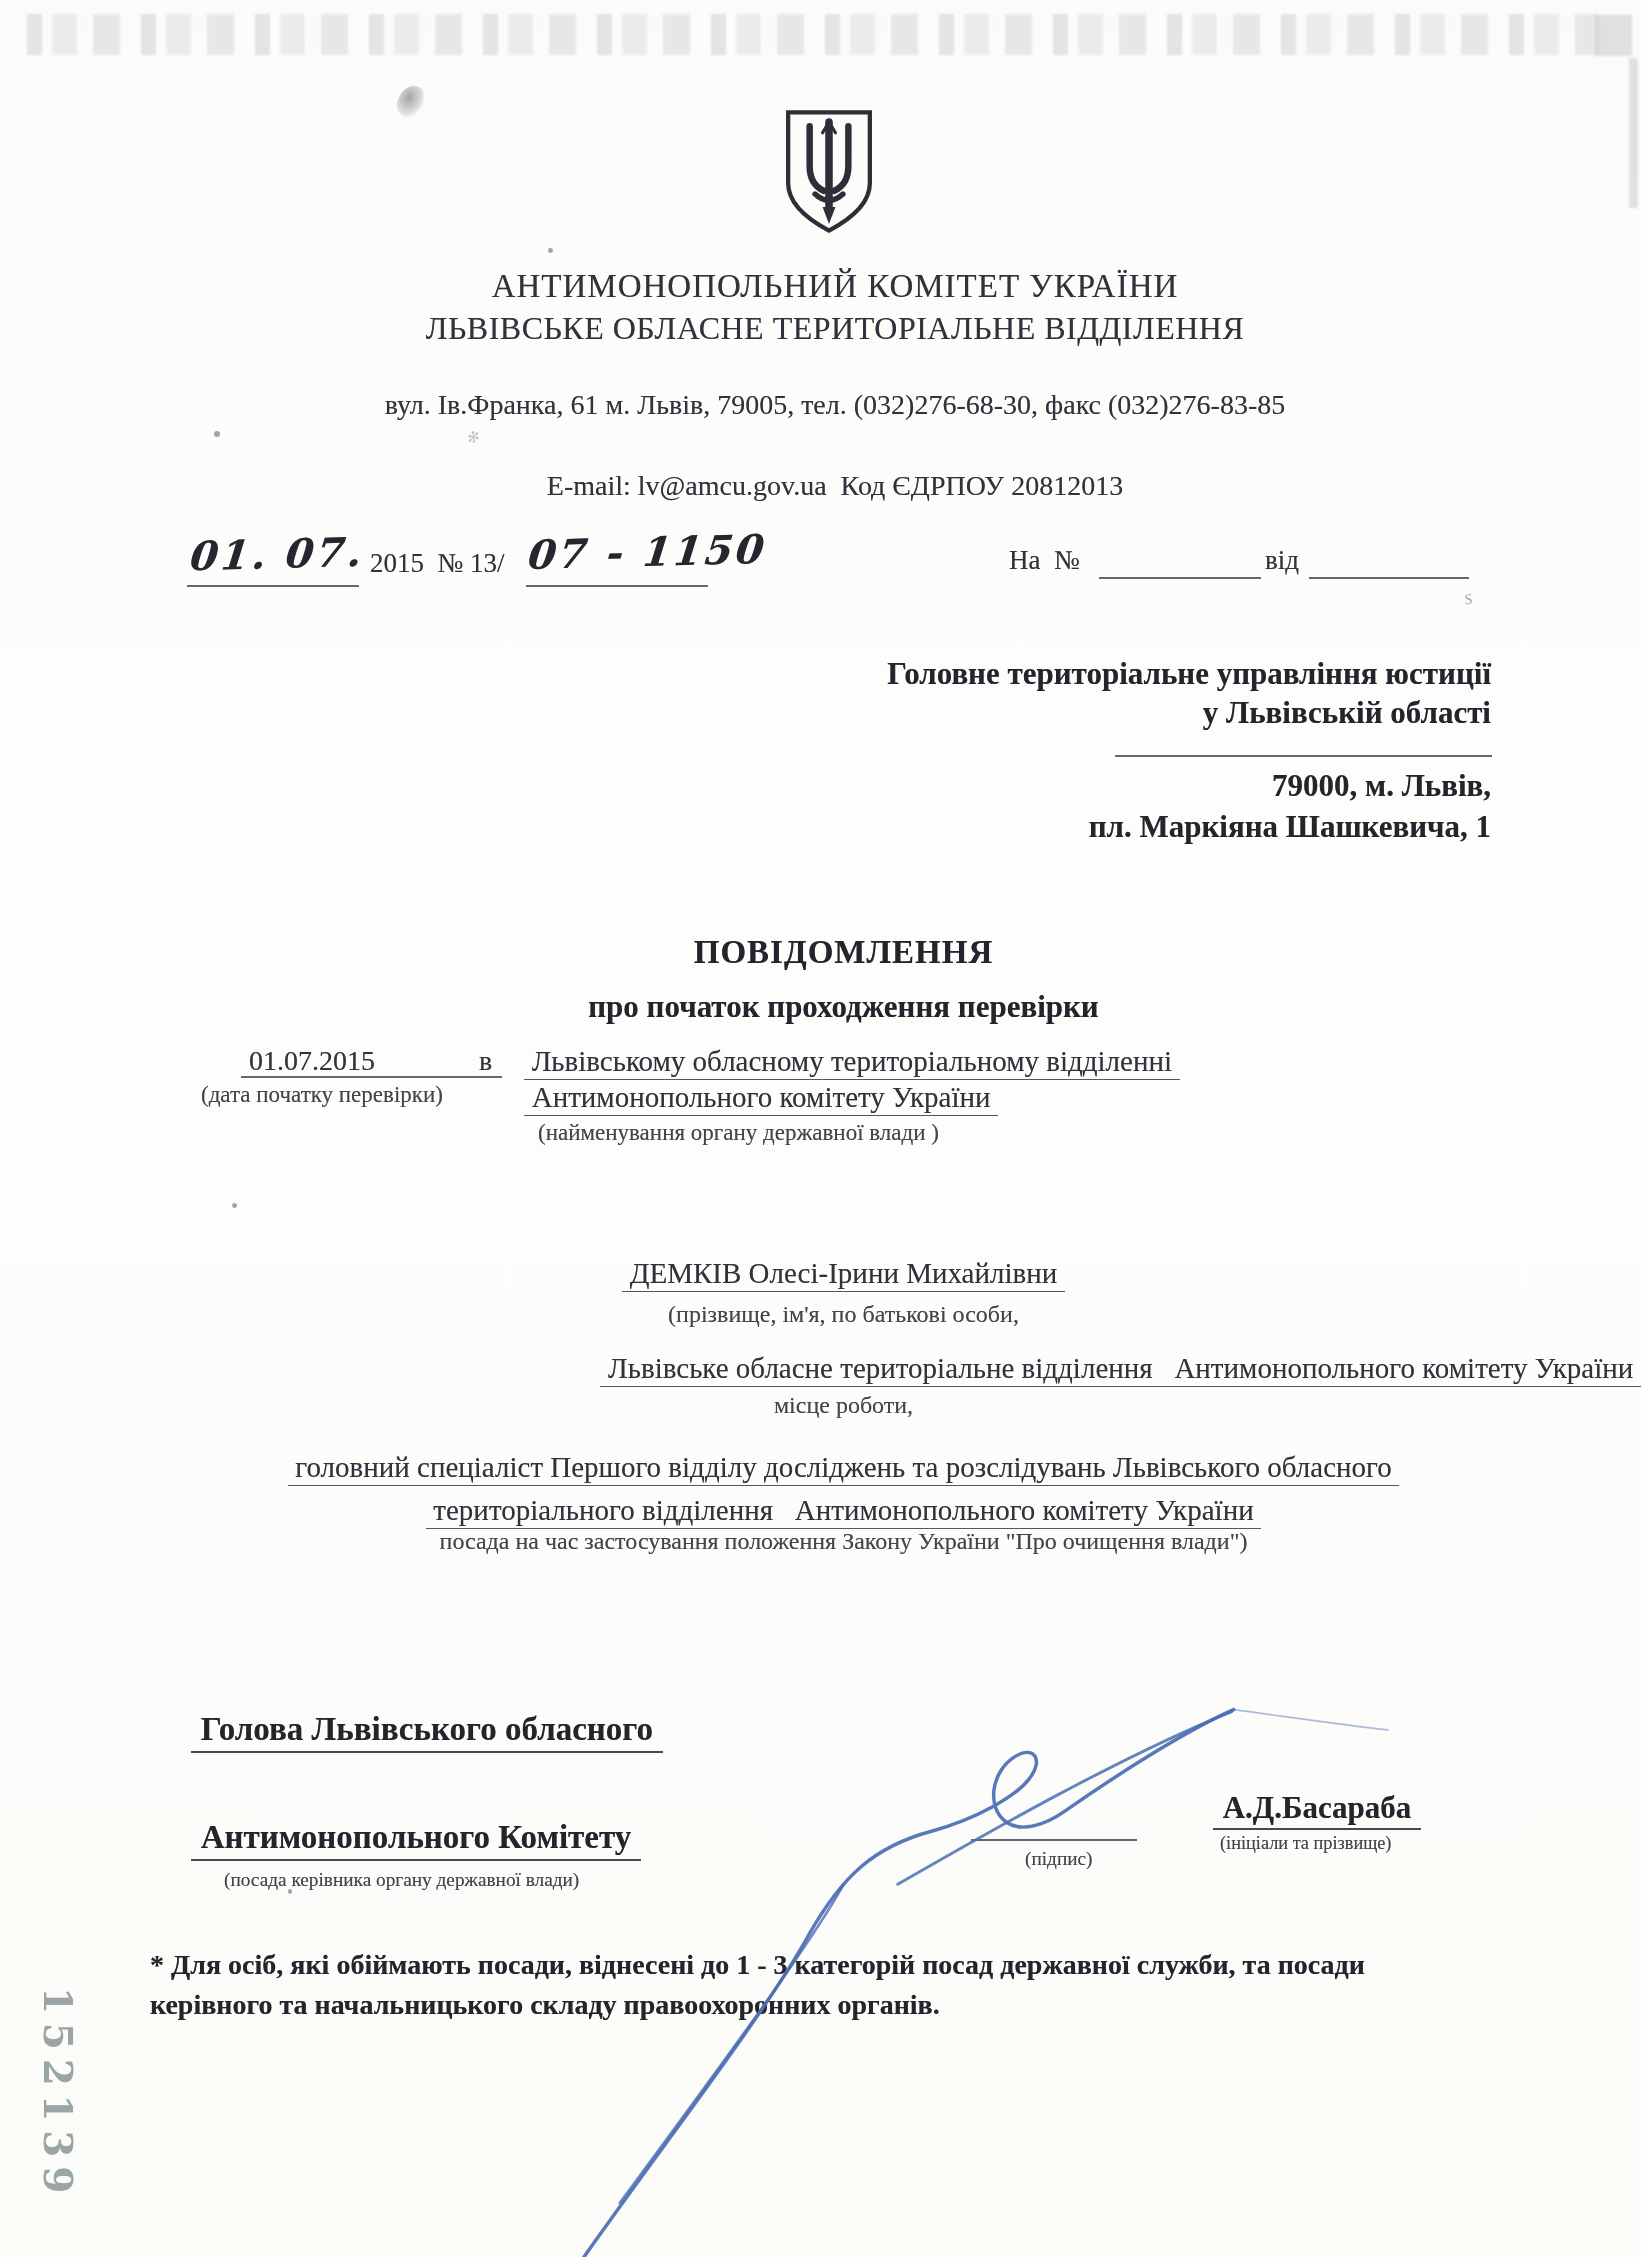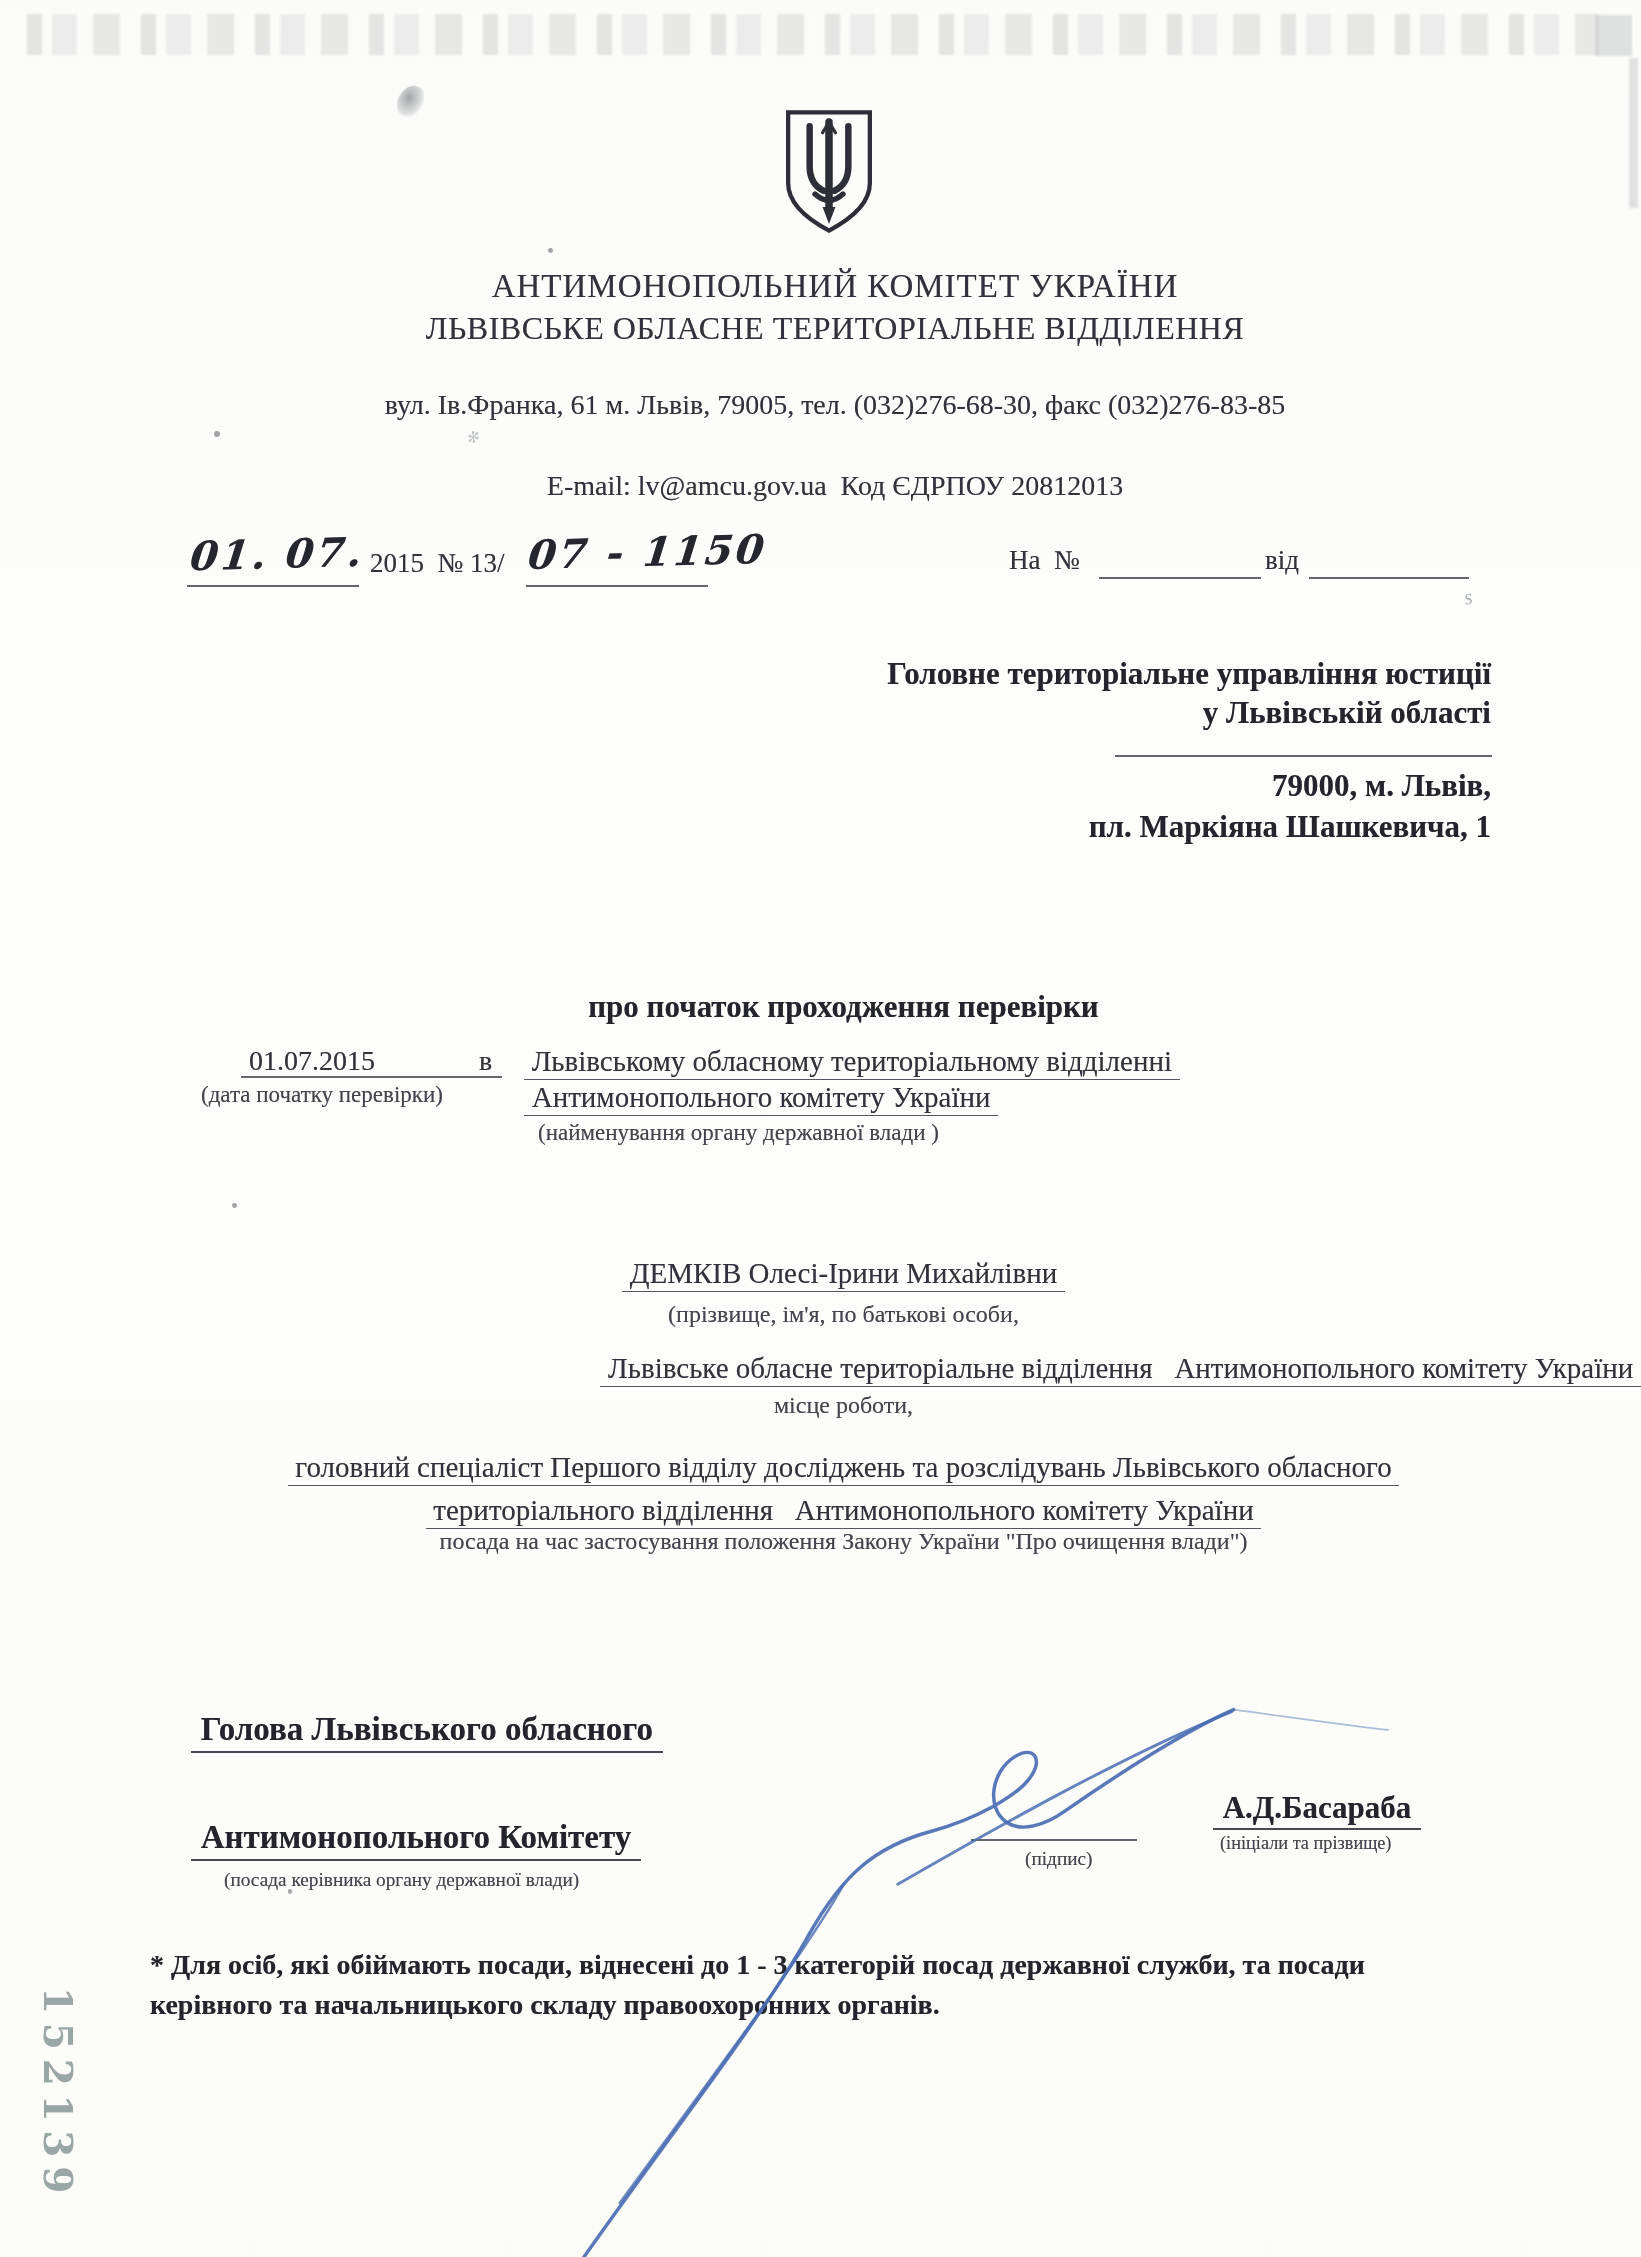--- a/index.html
+++ b/index.html
@@ -91,20 +91,21 @@
   <div class="hline" style="left:1099px;top:577px;width:162px;"></div>
   <div class="t" style="left:1265px;top:546px;font-size:27px;">від</div>
   <div class="hline" style="left:1309px;top:577px;width:160px;"></div>
 
   <div class="t b right" style="right:150px;top:658px;font-size:31px;">Головне територіальне управління юстиції</div>
   <div class="t b right" style="right:150px;top:697px;font-size:31px;">у Львівській області</div>
   <div class="hline" style="left:1115px;top:755px;width:377px;"></div>
   <div class="t b right" style="right:150px;top:770px;font-size:31px;">79000, м. Львів,</div>
   <div class="t b right" style="right:150px;top:811px;font-size:31px;">пл. Маркіяна Шашкевича, 1</div>
 
+  <div class="t c b" style="top:935px;font-size:33px;letter-spacing:1px;">ПОВІДОМЛЕННЯ</div>
   <div class="t c b" style="top:991px;font-size:31px;">про початок проходження перевірки</div>
 
   <div class="t" style="left:249px;top:1046px;font-size:28px;">01.07.2015</div>
   <div class="t" style="left:479px;top:1046px;font-size:28px;">в</div>
   <div class="hline" style="left:241px;top:1076px;width:261px;"></div>
   <div class="t" style="left:524px;top:1046px;font-size:29px;">
     <span class="u">Львівському обласному територіальному відділенні</span>
   </div>
   <div class="t cap" style="left:201px;top:1083px;font-size:23px;">(дата початку перевірки)</div>
   <div class="t" style="left:524px;top:1082px;font-size:29px;">

